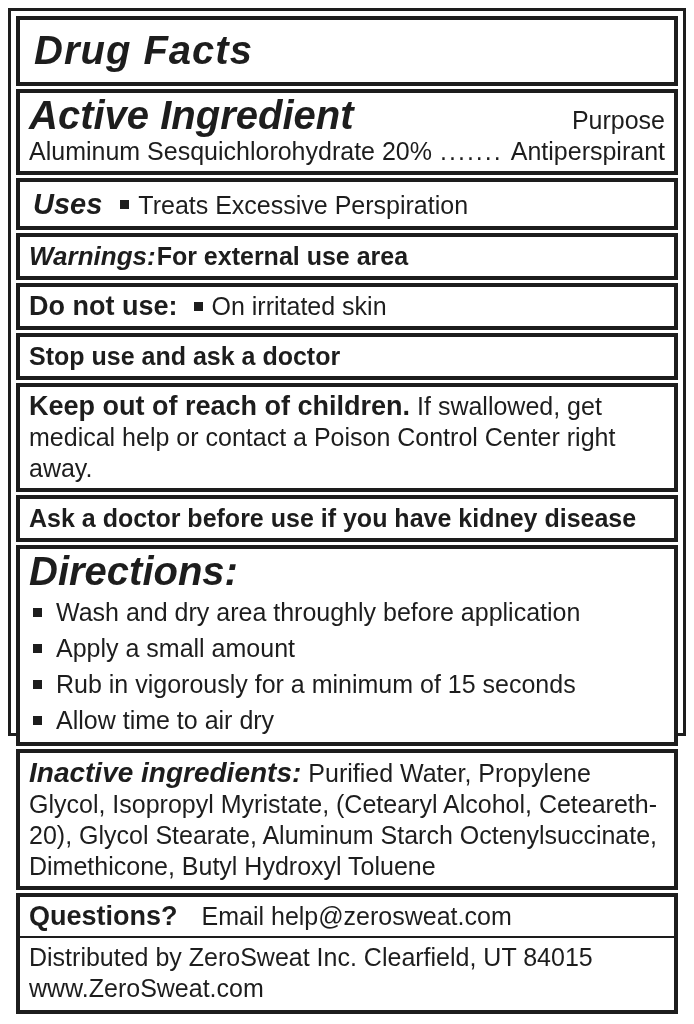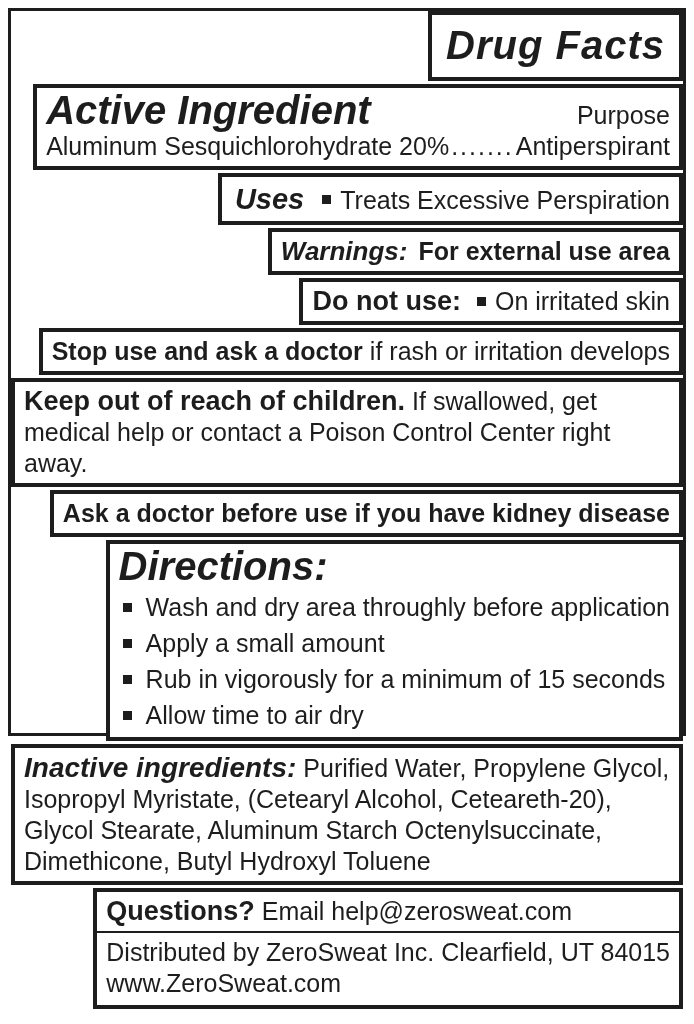--- a/index.html
+++ b/index.html
@@ -12,23 +12,23 @@
     width:694px; height:1024px;
     background:var(--paper);
     color:var(--ink);
     font-family:"Liberation Sans", sans-serif;
     position:relative;
   }
   .frame{
     position:absolute; left:8px; top:8px;
     width:678px; height:728px;
     border:3px solid var(--ink);
+    padding:5px;
     display:flex; flex-direction:column; gap:3px;
     background:var(--paper);
-    align-items:flex-end;
   }
   .box{
     border:4px solid var(--ink);
     background:var(--paper);
     padding:4px 9px;
     flex:0 0 auto;
   }
   .row{ display:flex; align-items:baseline; }
   .spread{ justify-content:space-between; }
   h1,h2,p{ margin:0; padding:0; font-weight:normal; }
@@ -99,33 +99,32 @@
     </div>
   </section>
 
   <section class="box row uses-box">
     <h2 class="h-italic hd-29">Uses</h2>
     <span class="bullet"></span>
     <span class="body">Treats Excessive Perspiration</span>
   </section>
 
   <section class="box row">
-    <h2 class="h-italic hd-26" style="margin-right:11px;">Warnings:</h2>
+    <h2 class="h-italic hd-26" style="margin-right:1px;">Warnings:</h2>
     <span class="h-bold body">For external use area</span>
   </section>
 
   <section class="box row">
     <h2 class="h-bold hd-27" style="margin-right:14px;">Do not use:</h2>
     <span class="bullet"></span>
     <span class="body">On irritated skin</span>
   </section>
 
   <section class="box row">
     <h2 class="h-bold body" style="margin-right:7px;">Stop use and ask a doctor</h2>
-    <span class="body">if rash or irritation develops</span>
   </section>
 
   <section class="box">
     <p class="inline-wrap body"><span class="h-bold hd-27 lead">Keep out of reach of children.</span><span>If swallowed, get medical help or contact a Poison Control Center right away.</span></p>
   </section>
 
   <section class="box">
     <p class="h-bold body">Ask a doctor before use if you have kidney disease</p>
   </section>
 
@@ -150,21 +149,21 @@
       </div>
     </div>
   </section>
 
   <section class="box">
     <p class="inline-wrap body"><span class="h-italic hd-28 lead">Inactive ingredients:</span><span>Purified Water, Propylene Glycol, Isopropyl Myristate, (Cetearyl Alcohol, Ceteareth-20), Glycol Stearate, Aluminum Starch Octenylsuccinate, Dimethicone, Butyl Hydroxyl Toluene</span></p>
   </section>
 
   <section class="box footer-box">
     <div class="row">
-      <h2 class="h-bold hd-27" style="margin-right:7px;">Questions?</h2>
+      <h2 class="h-bold hd-27" style="margin-right:24px;">Questions?</h2>
       <span class="body">Email help@zerosweat.com</span>
     </div>
     <div class="qd-divider"></div>
     <div>
       <p class="body">Distributed by ZeroSweat Inc. Clearfield, UT 84015</p>
       <p class="body">www.ZeroSweat.com</p>
     </div>
   </section>
 
 </div>

